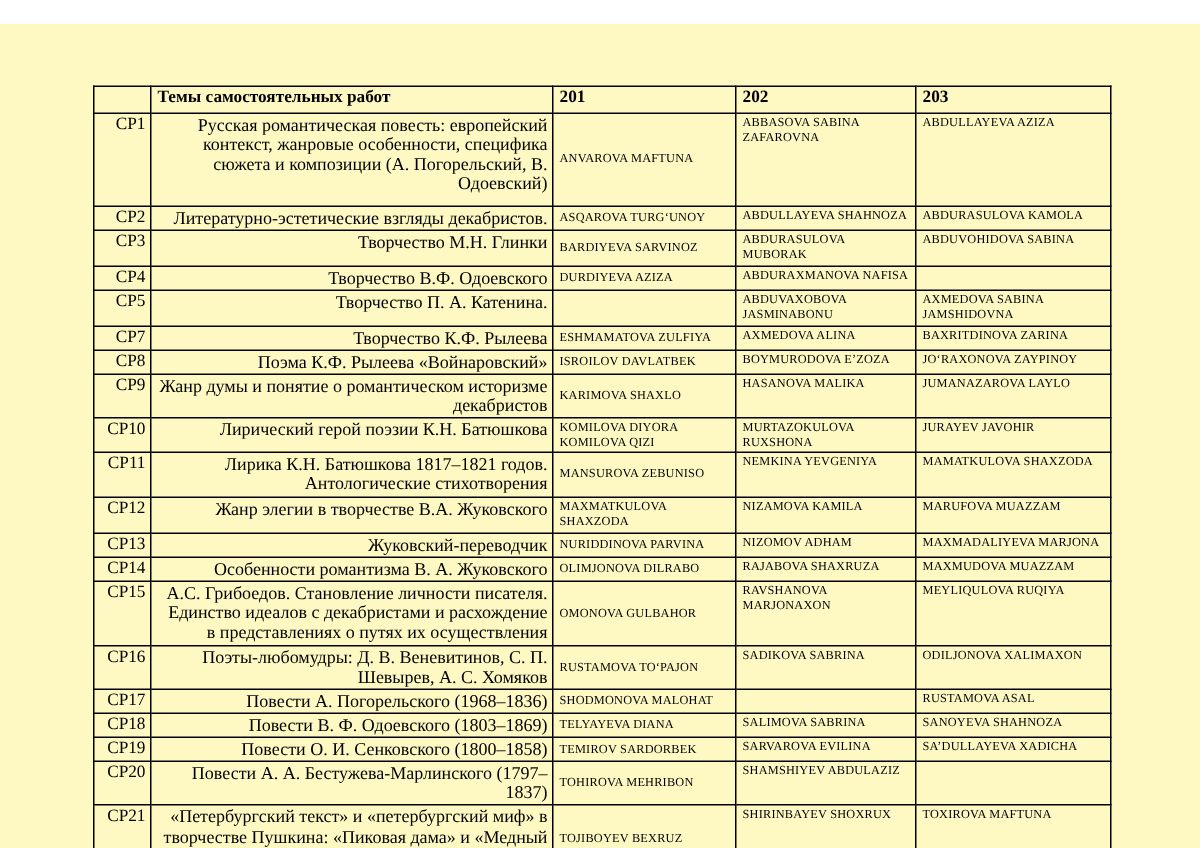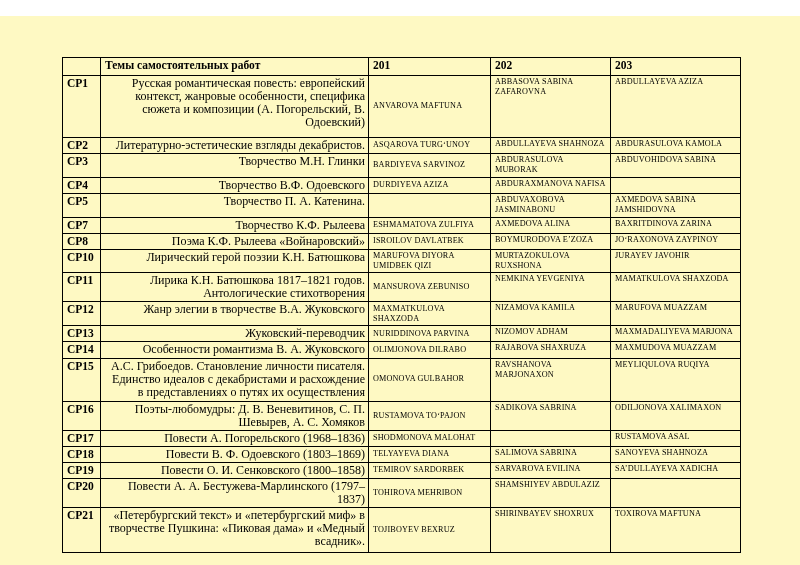--- a/index.html
+++ b/index.html
@@ -49,23 +49,23 @@
     line-height: 13px;
     text-align: left;
     height: 15px;
     vertical-align: top;
     padding-top: 2px;
   }
   th.blank-head { border-left: 1px solid #000; }
 
   
   td.cp {
-    font-weight: bold;
+    font-weight: normal;
     font-size: 11.5px;
-    text-align: left;
+    text-align: right;
     vertical-align: middle;
     letter-spacing: 0px;
   }
   
   td.topic {
     font-size: 12px;
     line-height: 13.1px;
     vertical-align: middle;
     text-align: right;
   }
@@ -147,24 +147,31 @@
           <td class="name">AXMEDOVA ALINA</td>
           <td class="name">BAXRITDINOVA ZARINA</td>
         </tr>
         <tr style="height: 14px;">
           <td class="cp">СР8</td>
           <td class="topic">Поэма К.Ф. Рылеева «Войнаровский»</td>
           <td class="name vmid">ISROILOV DAVLATBEK</td>
           <td class="name">BOYMURODOVA E’ZOZA</td>
           <td class="name">JO‘RAXONOVA ZAYPINOY</td>
         </tr>
+        <tr style="height: 25px;">
+          <td class="cp">СР9</td>
+          <td class="topic">Жанр думы и понятие о романтическом историзме декабристов</td>
+          <td class="name vmid">KARIMOVA SHAXLO</td>
+          <td class="name">HASANOVA MALIKA</td>
+          <td class="name">JUMANAZAROVA LAYLO</td>
+        </tr>
         <tr style="height: 22px;">
           <td class="cp">СР10</td>
           <td class="topic">Лирический герой поэзии К.Н. Батюшкова</td>
-          <td class="name vmid">MARUFOVA DIYORA UMIDBEK QIZI</td>
+          <td class="name vmid">KOMILOVA DIYORA KOMILOVA QIZI</td>
           <td class="name">MURTAZOKULOVA RUXSHONA</td>
           <td class="name">JURAYEV JAVOHIR</td>
         </tr>
         <tr style="height: 25px;">
           <td class="cp">СР11</td>
           <td class="topic">Лирика К.Н. Батюшкова 1817–1821 годов. Антологические стихотворения</td>
           <td class="name vmid">MANSUROVA ZEBUNISO</td>
           <td class="name">NEMKINA YEVGENIYA</td>
           <td class="name">MAMATKULOVA SHAXZODA</td>
         </tr>

